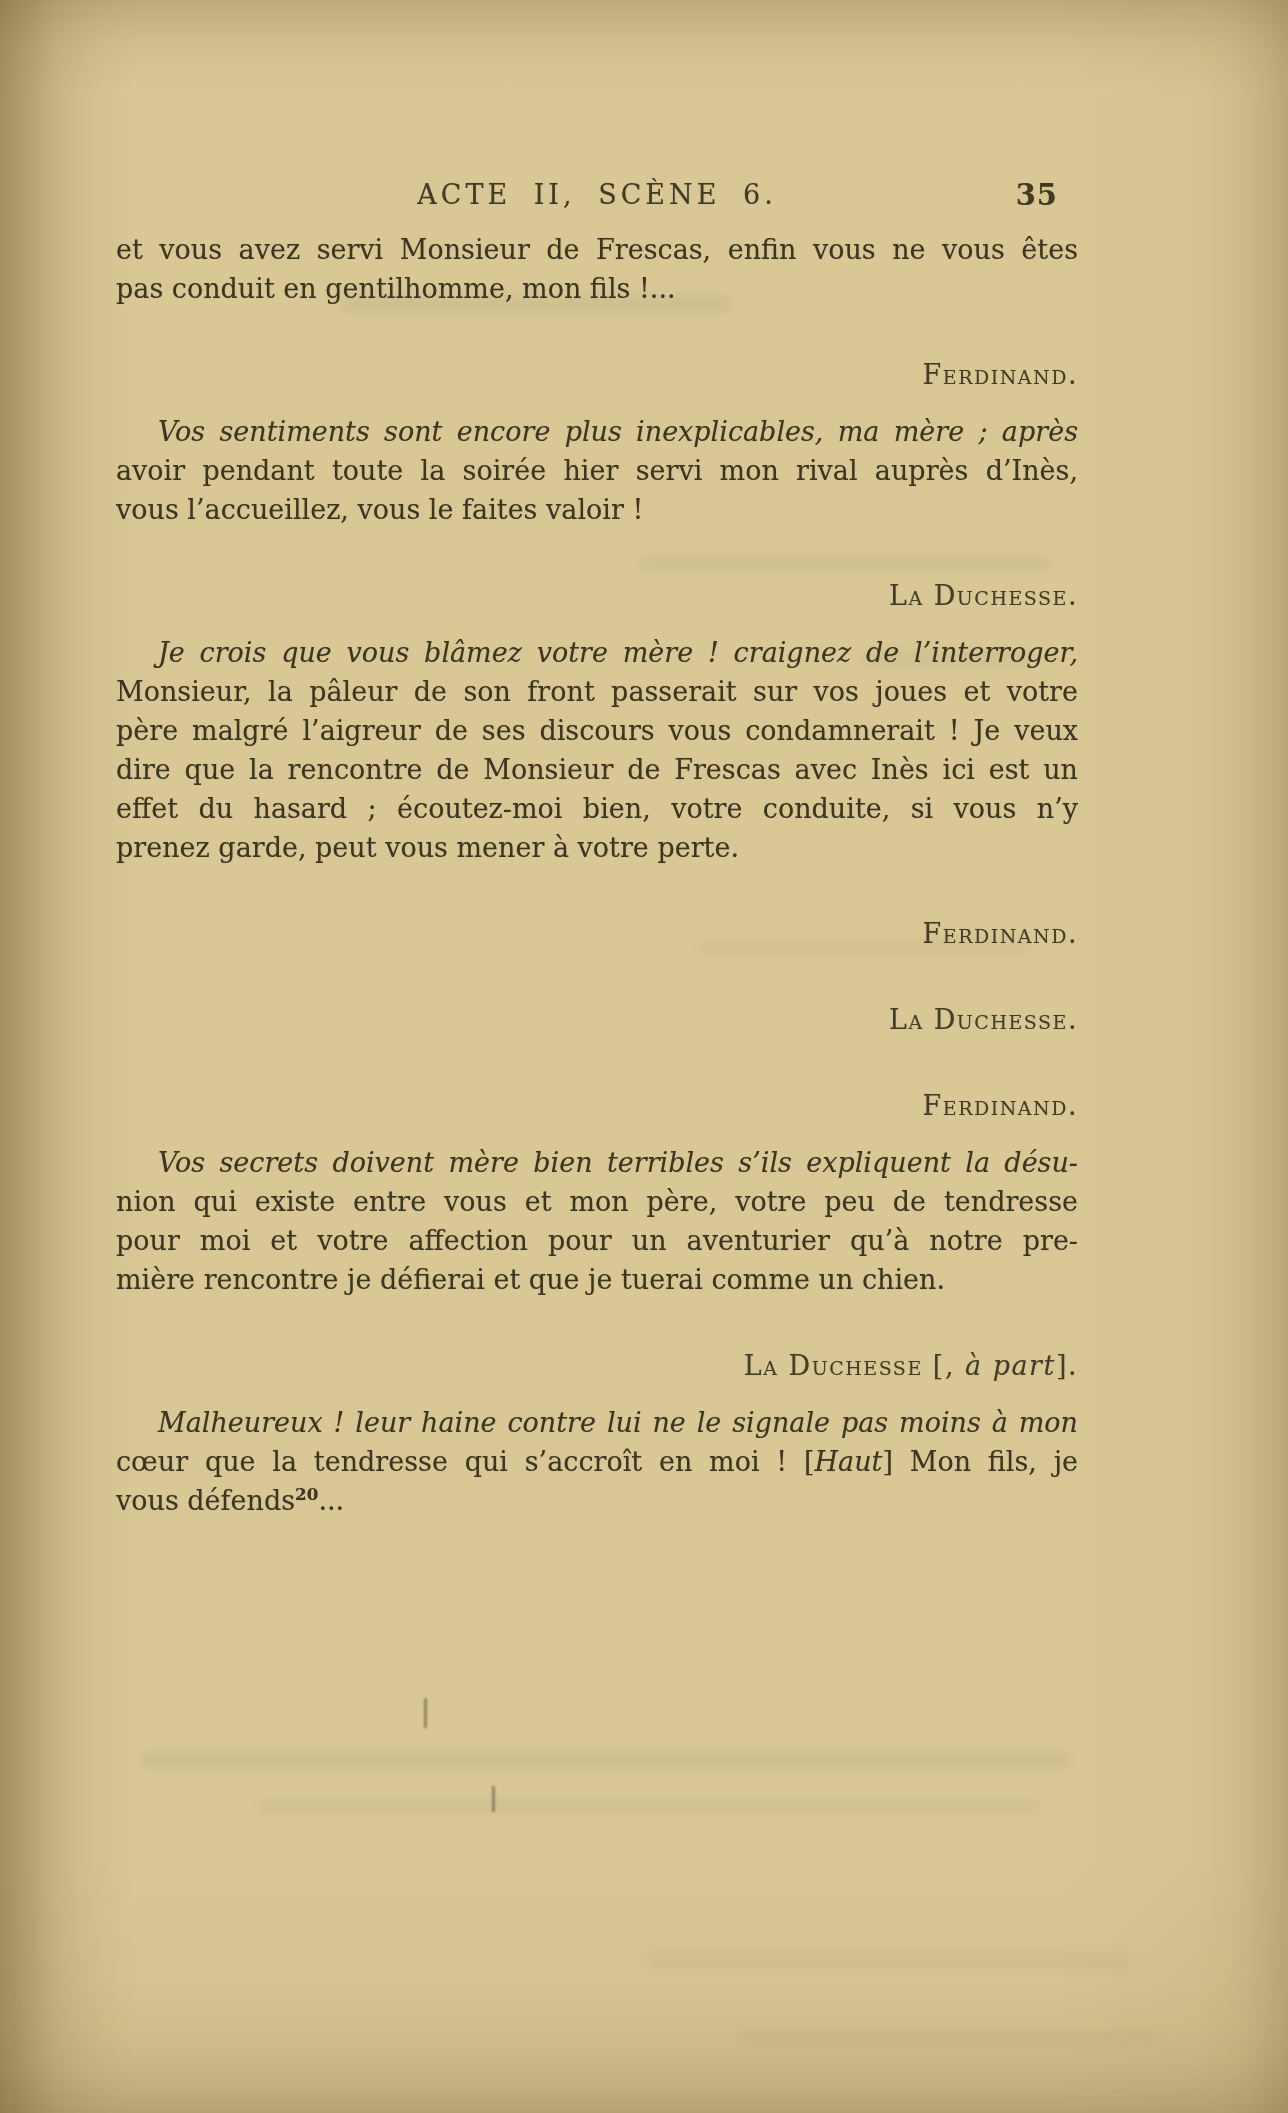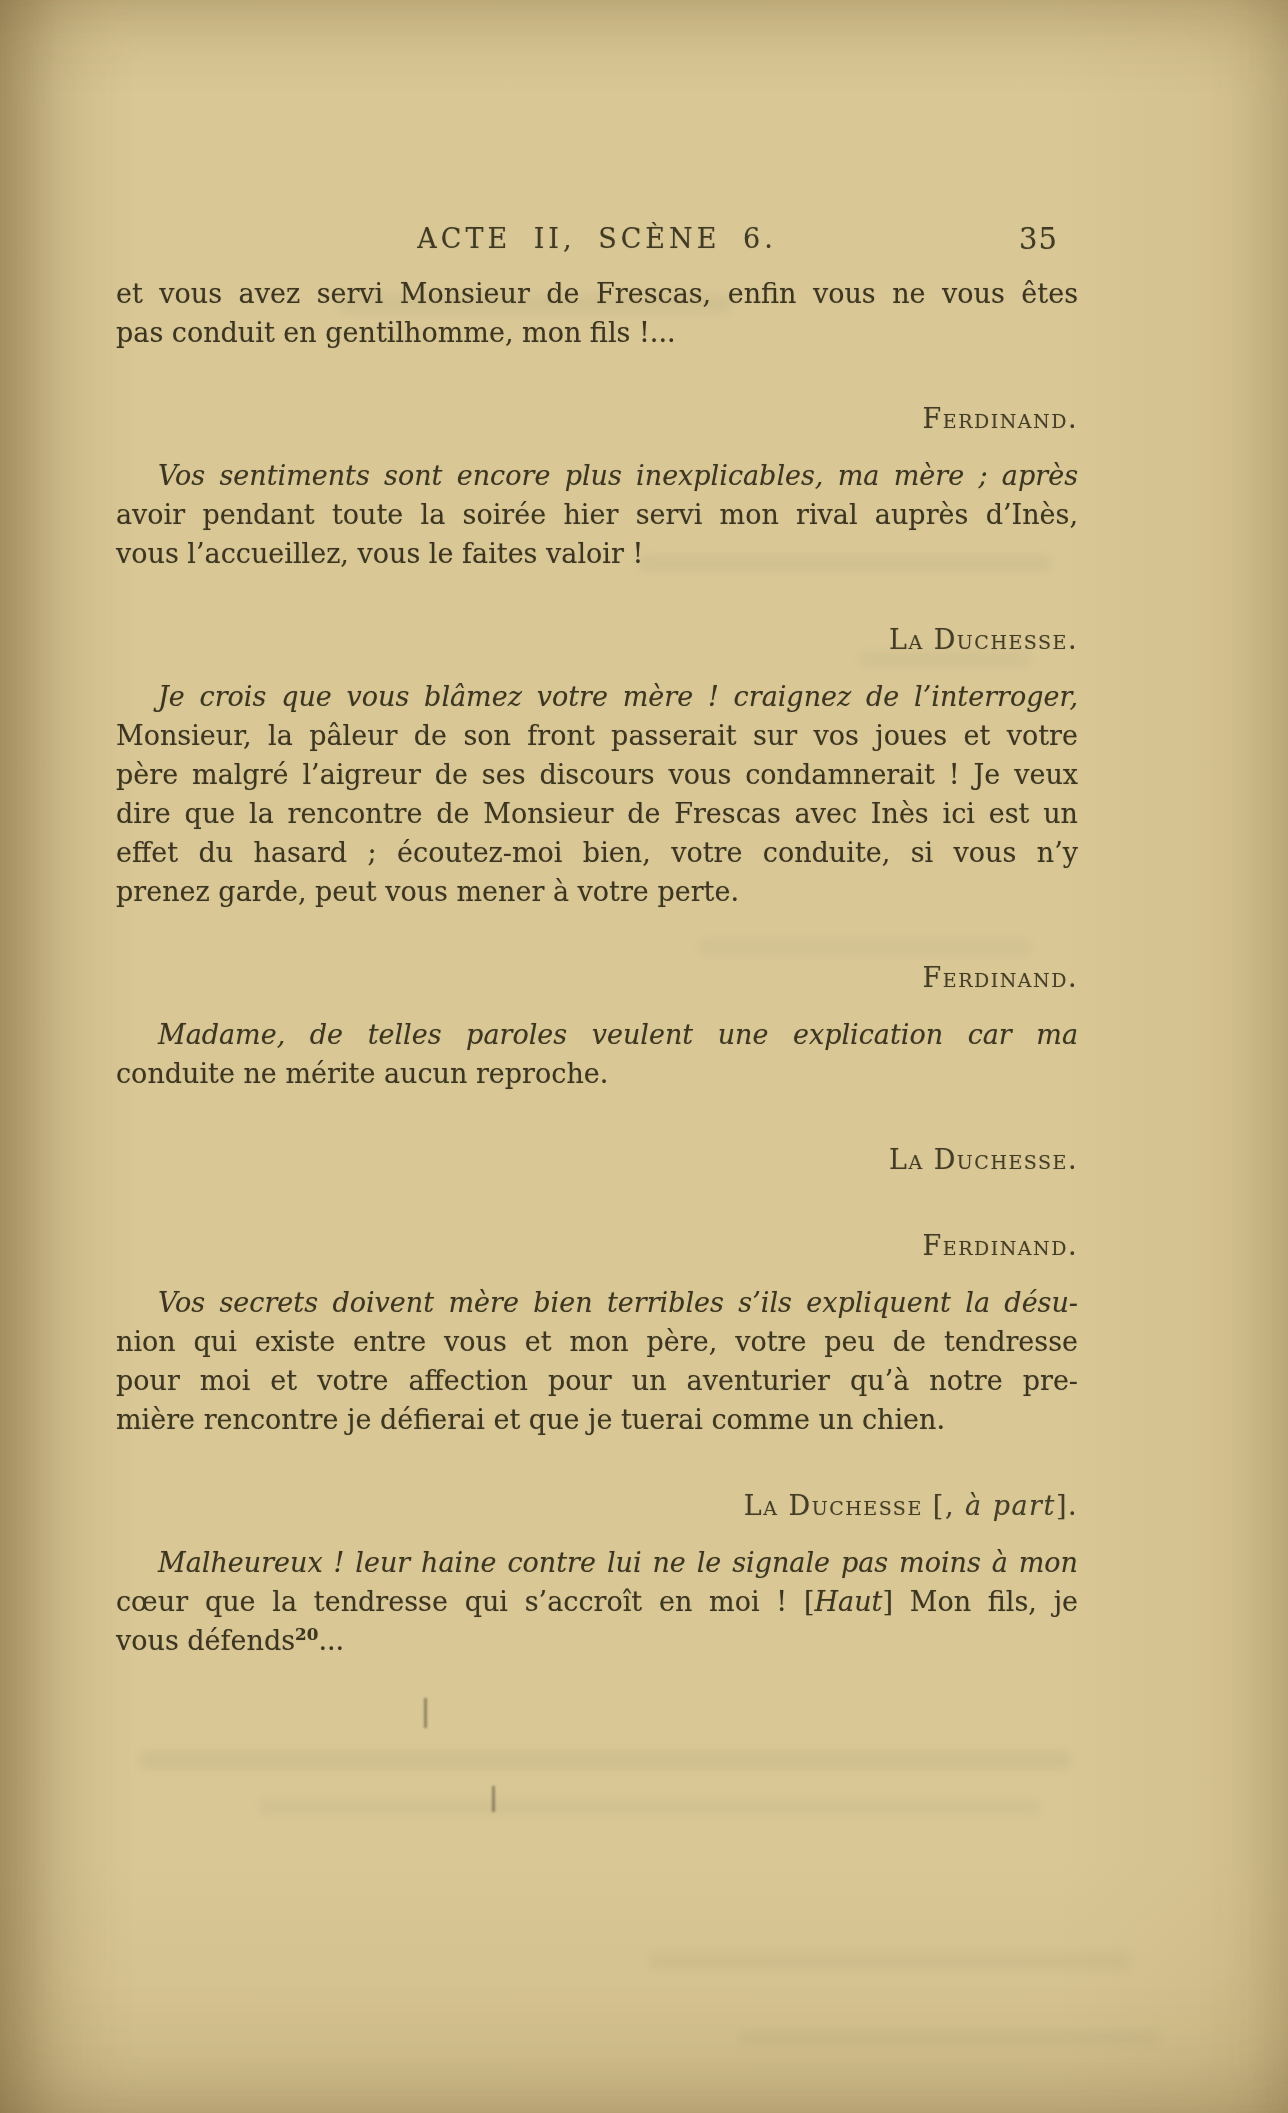--- a/index.html
+++ b/index.html
@@ -17,33 +17,33 @@
   }
   .page::after {
     content:''; position:absolute; inset:0; pointer-events:none;
     box-shadow:
       inset 80px 0 90px -50px rgba(92,72,38,0.40),
       inset -55px 0 80px -50px rgba(92,72,38,0.25),
       inset 0 55px 90px -55px rgba(92,72,38,0.22),
       inset 0 -70px 110px -60px rgba(92,72,38,0.25);
   }
   .content {
-    position:absolute; left:116px; top:178px; width:962px;margin-top:44px;
+    position:absolute; left:116px; top:178px; width:962px;
   }
   .running-head {
     position:relative;
     height:38px; line-height:34px;
     text-align:center;
     font-size:27px; letter-spacing:4px; word-spacing:10px;
     color:#423b24;
     text-shadow:0 0 1px rgba(66,59,36,0.35);
   }
   .page-num {
     position:absolute; right:20px; top:0;
-    font-size:29px; letter-spacing:1px; word-spacing:normal;
+    font-size:29px; letter-spacing:1px; word-spacing:normal;font-weight:bold;
   }
   .body-text { margin-top:14px; }
   .para { margin:0; font-size:27px; }
   .para .line {
     height:39px; line-height:39px;
     text-align:justify; text-align-last:justify;
     white-space:normal;
     text-shadow:0 0 1px rgba(60,53,32,0.30);
   }
   .para .line.last { text-align-last:left; }
@@ -108,24 +108,20 @@
         <div class="speaker"><span class="sc">La Duchesse.</span></div>
         <div class="para indent">
           <div class="line"><span>Je crois que vous blâmez votre mère ! craignez de l’interroger,</span></div>
           <div class="line"><span>Monsieur, la pâleur de son front passerait sur vos joues et votre</span></div>
           <div class="line"><span>père malgré l’aigreur de ses discours vous condamnerait ! Je veux</span></div>
           <div class="line"><span>dire que la rencontre de Monsieur de Frescas avec Inès ici est un</span></div>
           <div class="line"><span>effet du hasard ; écoutez-moi bien, votre conduite, si vous n’y</span></div>
           <div class="line last"><span>prenez garde, peut vous mener à votre perte.</span></div>
         </div>
         <div class="speaker"><span class="sc">Ferdinand.</span></div>
-        <div class="para indent">
-          <div class="line"><span>Madame, de telles paroles veulent une explication car ma</span></div>
-          <div class="line last"><span>conduite ne mérite aucun reproche.</span></div>
-        </div>
         <div class="speaker"><span class="sc">La Duchesse.</span></div>
         <div class="speaker"><span class="sc">Ferdinand.</span></div>
         <div class="para indent">
           <div class="line"><span>Vos secrets doivent mère bien terribles s’ils expliquent la désu-</span></div>
           <div class="line"><span>nion qui existe entre vous et mon père, votre peu de tendresse</span></div>
           <div class="line"><span>pour moi et votre affection pour un aventurier qu’à notre pre-</span></div>
           <div class="line last"><span>mière rencontre je défierai et que je tuerai comme un chien.</span></div>
         </div>
         <div class="speaker"><span class="sc">La Duchesse</span><span> [, </span><span class="it">à part</span><span>].</span></div>
         <div class="para indent">

